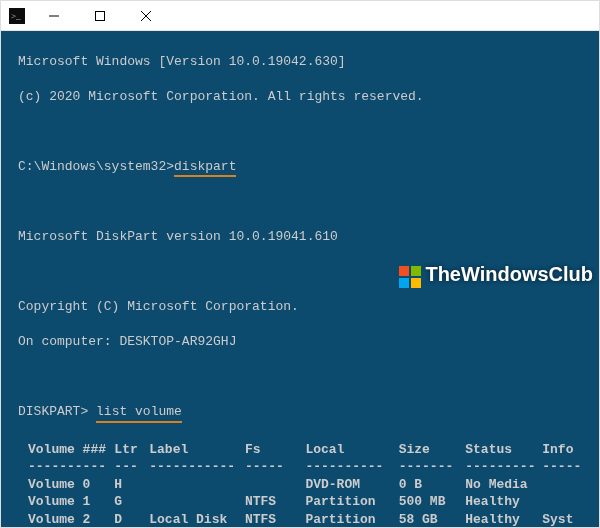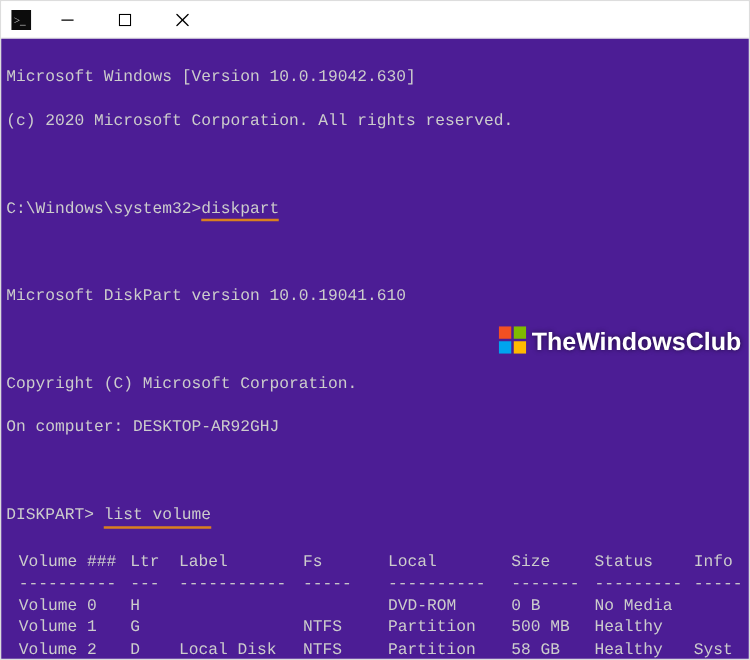--- a/index.html
+++ b/index.html
@@ -48,25 +48,25 @@
     height: 100%;
     display: flex;
     align-items: center;
     justify-content: center;
     font-family: 'Segoe UI', sans-serif;
     font-size: 10px;
     color: #000;
   }
   .terminal {
     flex: 1;
-    background: #4c1d95;
+    background: #0c4a6e;
     color: #cccccc;
     font-size: 13px;
     line-height: 1.35;
-    padding: 4px 4px;
+    padding: 4px 17px;
     white-space: pre;
     overflow: hidden;
     position: relative;
   }
   .ul {
     display: inline-block;
     position: relative;
   }
   .ul::after {
     content: '';
@@ -74,40 +74,40 @@
     left: 0; right: 0;
     bottom: -2px;
     height: 2px;
     background: #d9801f;
   }
   .watermark {
     position: absolute;
     right: 6px;
     top: 230px;
     display: flex;
-    align-items: flex-start;
+    align-items: flex-end;
     font-family: 'Segoe UI', Tahoma, sans-serif;
     font-weight: 700;
     font-size: 20px;
     color: #fff;
     text-shadow: 0 0 4px rgba(0,0,0,.6);
     pointer-events: none;
   }
   .watermark svg { margin-right: 4px; }
   table.vol {
     border-collapse: collapse;
     font-family: Consolas, 'Courier New', monospace;
     font-size: 13px;
     color: #cccccc;
     margin-top: 2px;
   }
   table.vol th, table.vol td {
     text-align: left;
     padding: 0 0;
-    font-weight: normal;
+    font-weight: bold;
   }
   table.vol th { padding-bottom: 0; }
   .dashrow td, .dashrow th {
     color: #cccccc;
   }
   .col-vol   { width: 100px; padding-left: 10px !important; }
   .col-ltr   { width: 40px; }
   .col-label { width: 100px; }
   .col-fs    { width: 70px; }
   .col-type  { width: 100px; }

